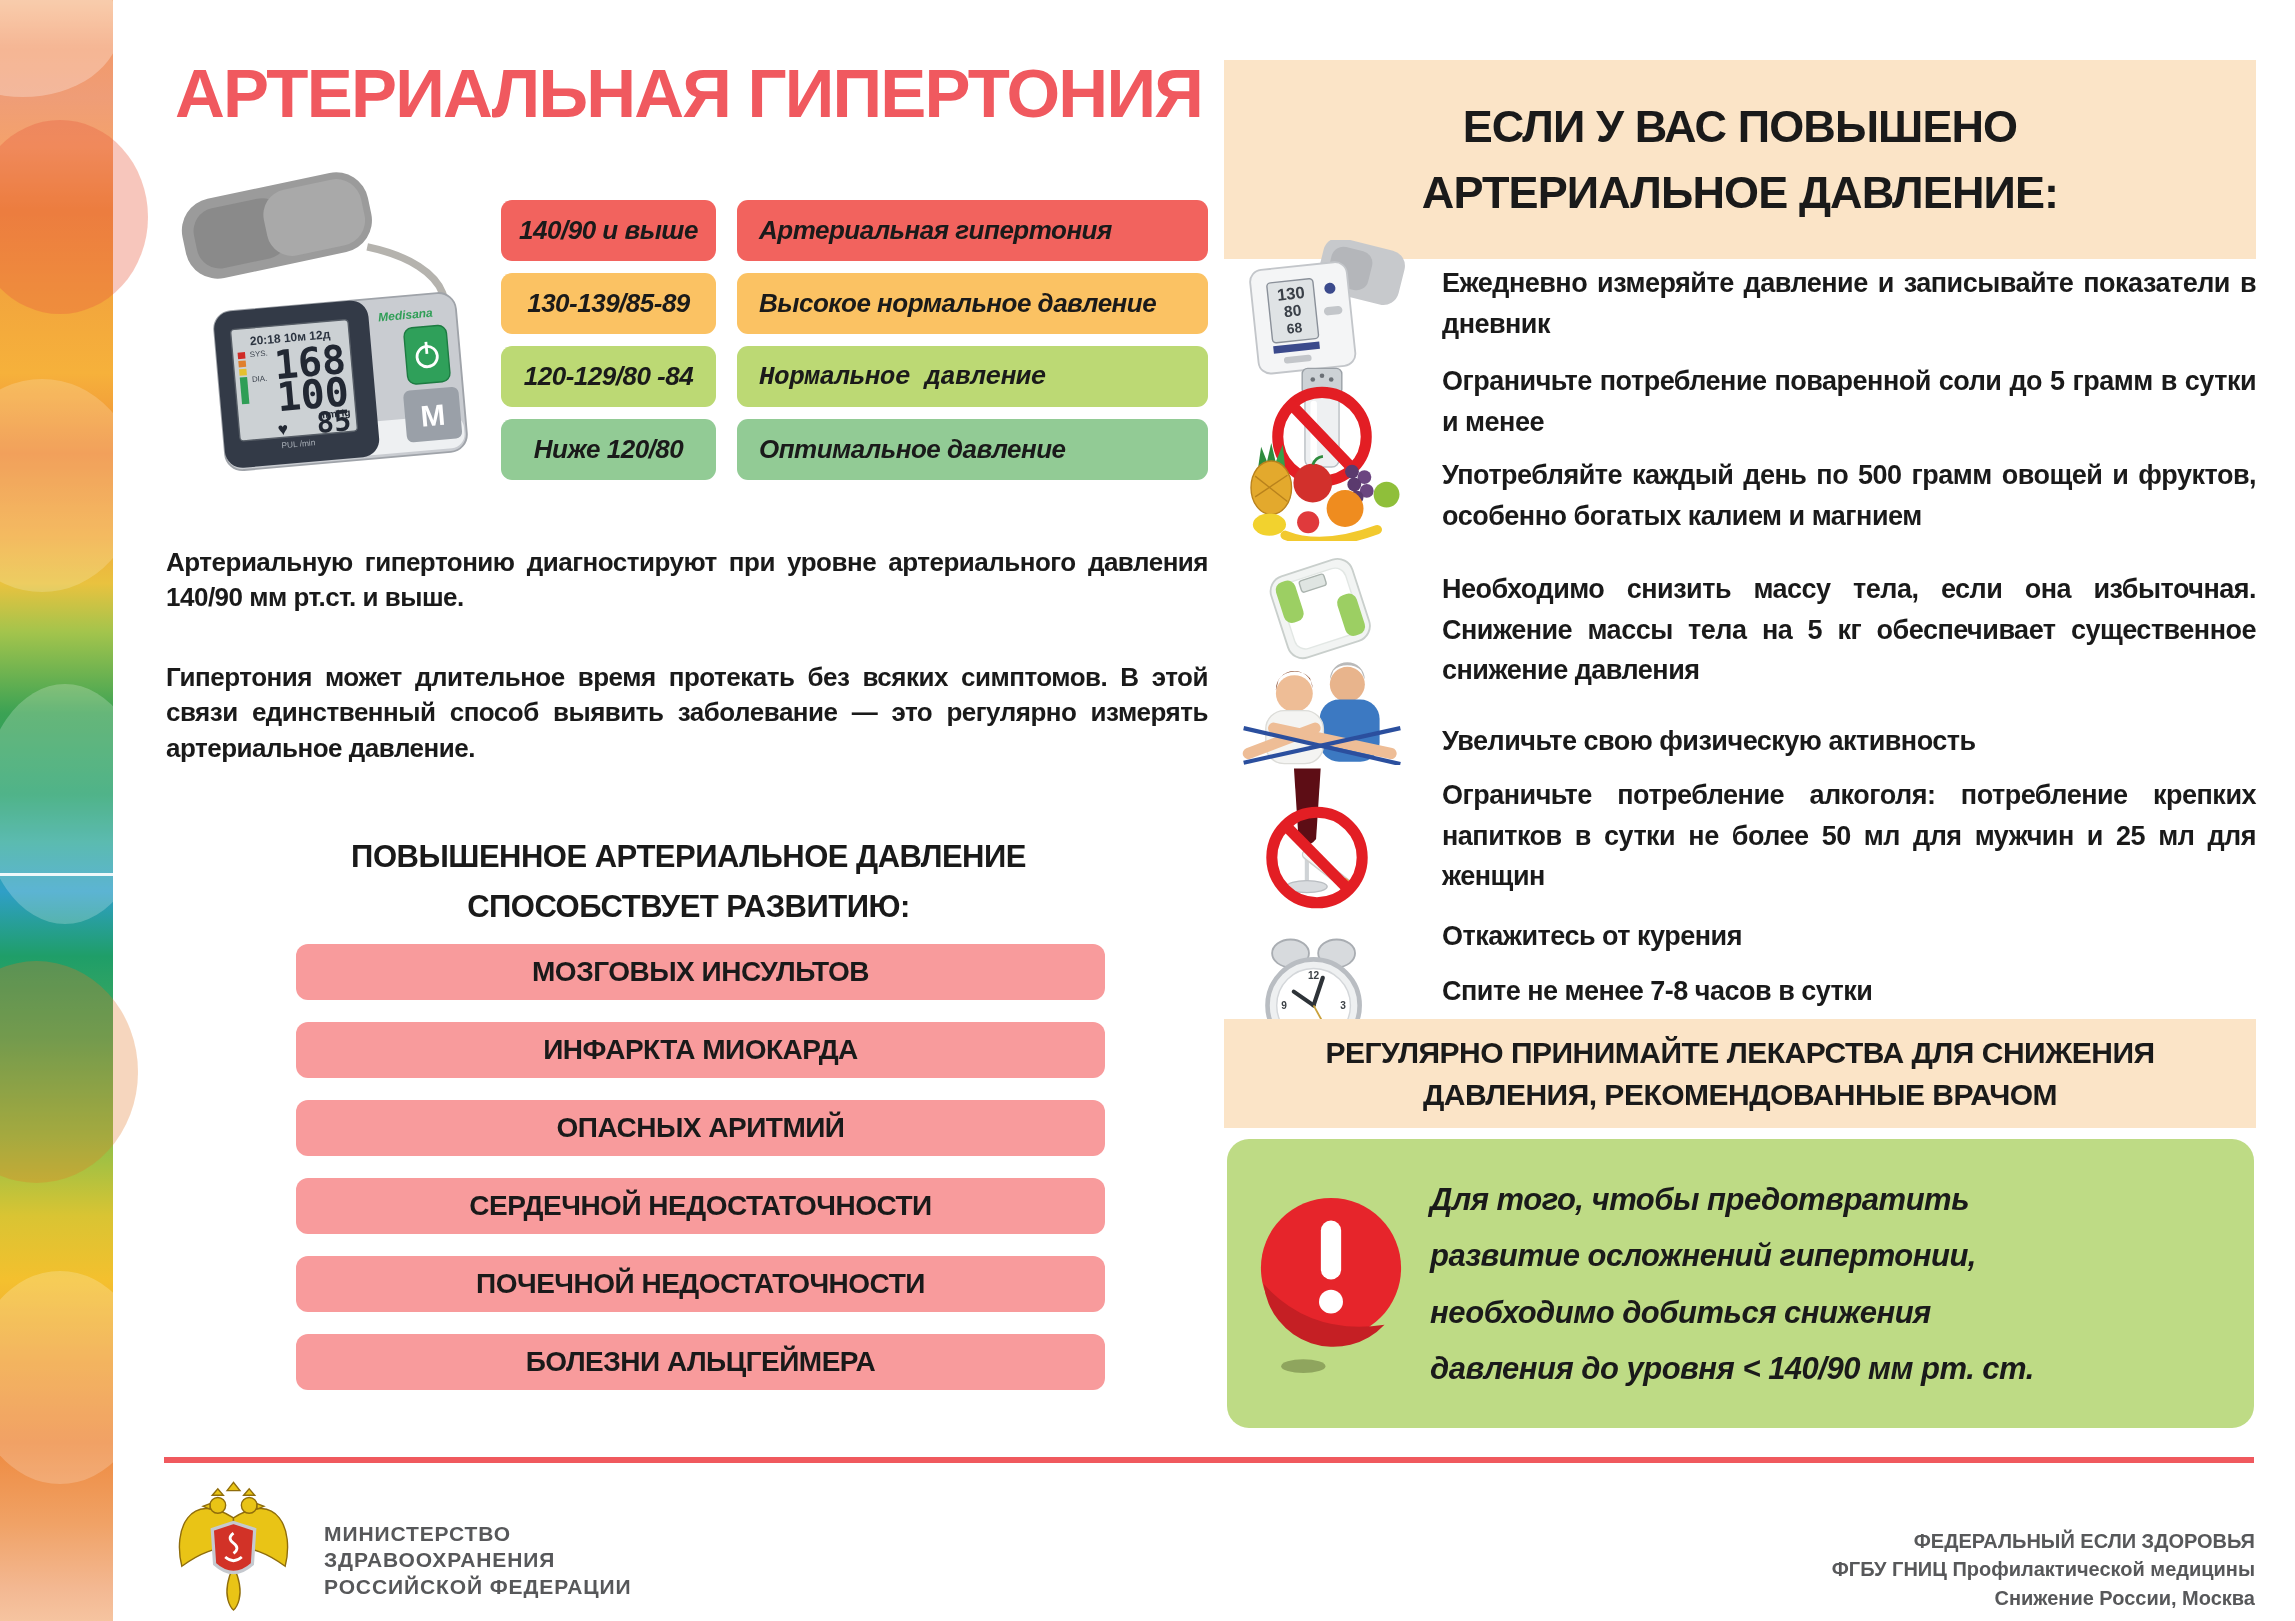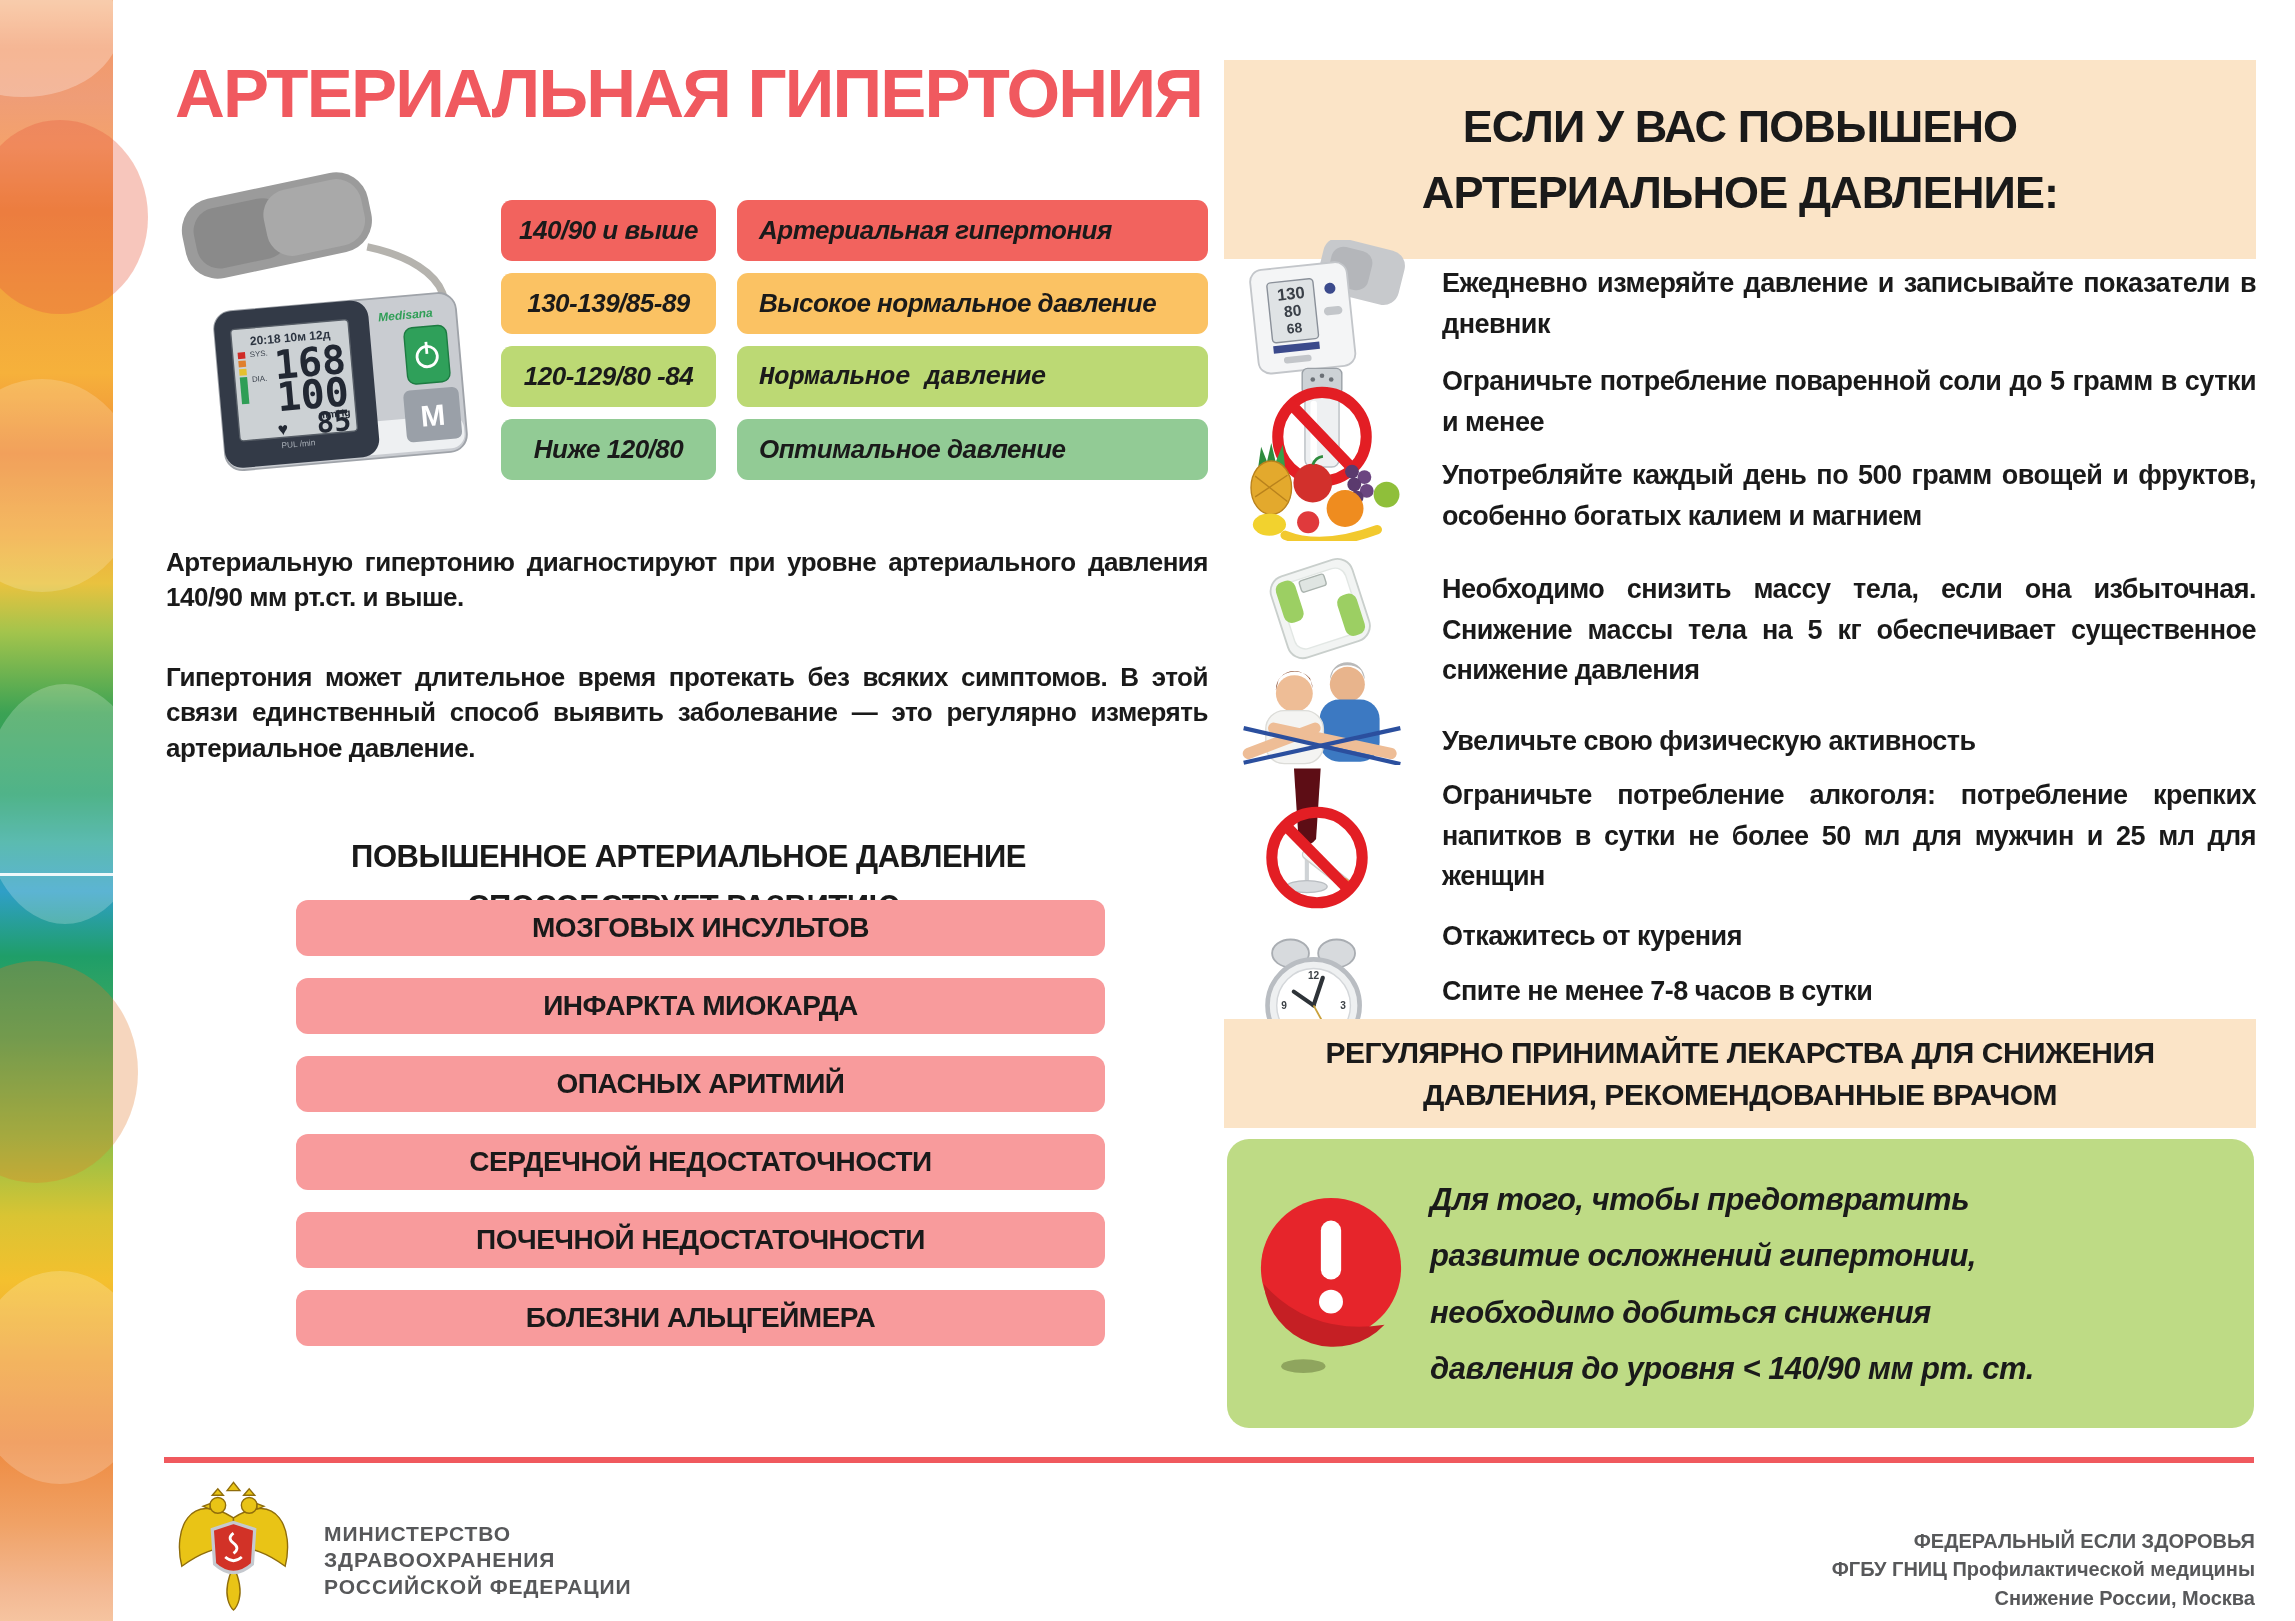--- a/index.html
+++ b/index.html
@@ -35,21 +35,21 @@
                   font-size:26px;letter-spacing:-0.5px;}
   .bp-val{width:215px;justify-content:center;flex:none;}
   .bp-lab{flex:1;padding-left:22px;}
 
   .para{position:absolute;left:166px;width:1042px;font-weight:bold;font-size:26px;line-height:1.36;
         text-align:justify;letter-spacing:-0.5px;}
   .para1{top:545px;} .para2{top:660px;}
 
   .risks-heading{position:absolute;left:194px;top:832px;width:989px;text-align:center;
                  font-weight:bold;font-size:31px;line-height:1.6;letter-spacing:-0.5px;}
-  .risk-buttons{position:absolute;left:296px;top:900px;width:809px;display:flex;flex-direction:column;gap:22px;}
+  .risk-buttons{position:absolute;left:296px;top:944px;width:809px;display:flex;flex-direction:column;gap:22px;}
   .risk-btn{height:56px;border-radius:12px;background:#f89b9c;display:flex;align-items:center;justify-content:center;
             font-weight:bold;font-size:28px;letter-spacing:-0.5px;}
 
   
   .right-head{position:absolute;left:1224px;top:60px;width:1032px;height:199px;background:#fbe4c7;
               display:flex;flex-direction:column;align-items:center;justify-content:center;gap:21px;
               font-weight:bold;font-size:45px;letter-spacing:-0.9px;text-align:center;line-height:1;}
   .adv-icon{position:absolute;}
   .adv-text{position:absolute;left:1442px;width:814px;font-weight:bold;font-size:27px;line-height:1.5;
             text-align:justify;letter-spacing:-0.5px;}

